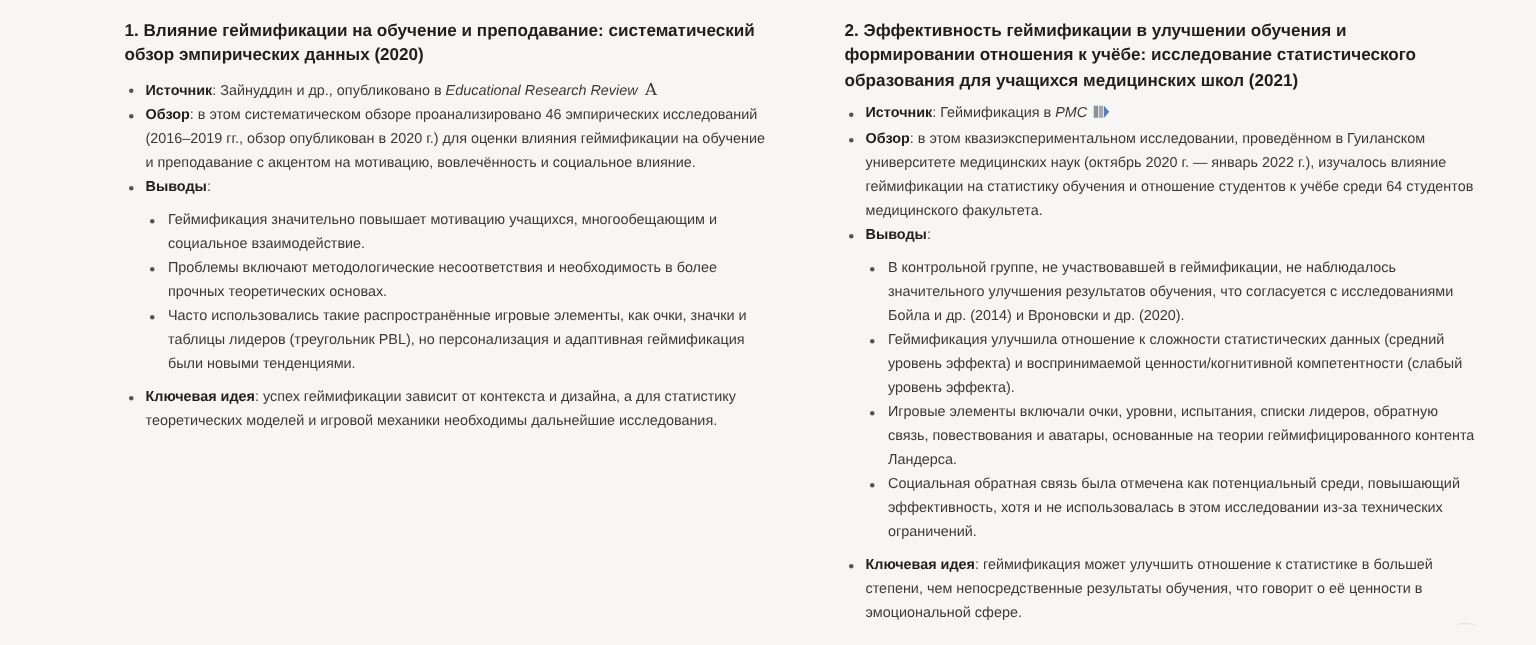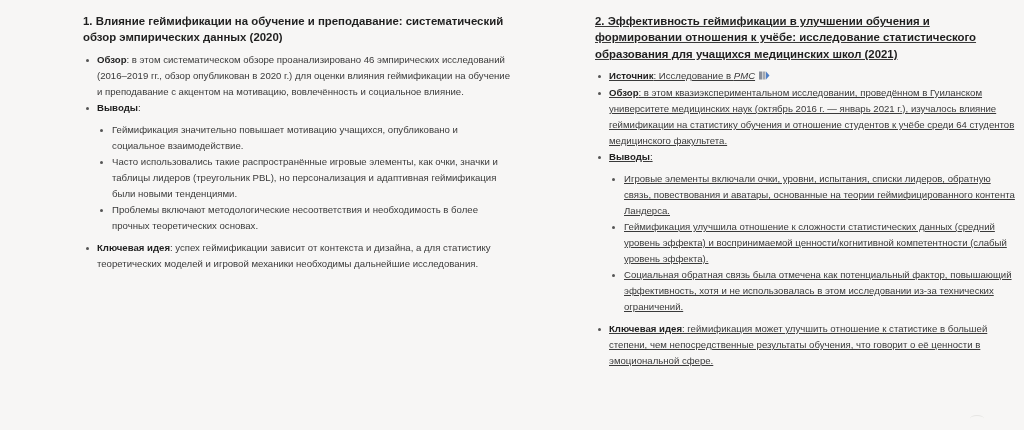--- a/index.html
+++ b/index.html
@@ -5,21 +5,21 @@
   html, body { margin: 0; padding: 0; }
   body {
     width: 1024px; height: 430px; overflow: hidden;
     background: #f7f6f5;
     font-family: "Liberation Sans", "DejaVu Sans", sans-serif;
     color: #3a3a3a;
     position: relative;
   }
   .col { position: absolute; top: 13px; }
   .col-left { left: 47px; width: 430px; margin-left: 36px; }
-  .col-right { left: 595px; width: 420px; text-decoration: underline; }
+  .col-right { left: 563px; width: 420px; }
   h3 {
     margin: 0 0 6px 0;
     font-size: 11.4px; line-height: 16.3px; font-weight: bold; color: #1f1f1f;
   }
   ul { list-style: none; margin: 0; padding: 0; }
   ul.top > li { position: relative; padding-left: 14px; font-size: 9.6px; line-height: 16px; margin-bottom: 0; }
   ul.top > li::before {
     content: ""; position: absolute; left: 3px; top: 7px;
     width: 3px; height: 3px; border-radius: 50%; background: #555;
   }
@@ -44,55 +44,59 @@
     border-top: 1px solid #e6e5e3; border-radius: 50%;
   }
 </style>
 </head>
 <body>
 
 <div class="col col-left">
   <h3>1. Влияние геймификации на обучение и преподавание: систематический обзор эмпирических данных (2020)</h3>
   <ul class="top">
     <li>
+      <b class="lbl">Источник</b><span>: Зайнуддин и др., опубликовано в </span><i class="journal">Educational Research Review</i><span class="icon-a">A</span>
+    </li>
+    <li>
       <b class="lbl">Обзор</b><span>: в этом систематическом обзоре проанализировано 46 эмпирических исследований (2016–2019 гг., обзор опубликован в 2020 г.) для оценки влияния геймификации на обучение и преподавание с акцентом на мотивацию, вовлечённость и социальное влияние.</span>
     </li>
     <li>
       <b class="lbl">Выводы</b><span>:</span>
       <ul class="sub">
-        <li>Геймификация значительно повышает мотивацию учащихся, опубликовано и социальное взаимодействие.</li>
+        <li>Геймификация значительно повышает мотивацию учащихся, многообещающим и социальное взаимодействие.</li>
+        <li>Проблемы включают методологические несоответствия и необходимость в более прочных теоретических основах.</li>
         <li>Часто использовались такие распространённые игровые элементы, как очки, значки и таблицы лидеров (треугольник PBL), но персонализация и адаптивная геймификация были новыми тенденциями.</li>
-        <li>Проблемы включают методологические несоответствия и необходимость в более прочных теоретических основах.</li>
       </ul>
     </li>
     <li class="keyidea">
       <b class="lbl">Ключевая идея</b><span>: успех геймификации зависит от контекста и дизайна, а для статистику теоретических моделей и игровой механики необходимы дальнейшие исследования.</span>
     </li>
   </ul>
 </div>
 
 <div class="col col-right">
   <h3>2. Эффективность геймификации в улучшении обучения и формировании отношения к учёбе: исследование статистического образования для учащихся медицинских школ (2021)</h3>
   <ul class="top">
     <li>
-      <b class="lbl">Источник</b><span>: Исследование в </span><i class="journal">PMC</i><span class="icon-pmc"><svg width="11" height="9" viewBox="0 0 11 9">
+      <b class="lbl">Источник</b><span>: Геймификация в </span><i class="journal">PMC</i><span class="icon-pmc"><svg width="11" height="9" viewBox="0 0 11 9">
             <rect x="0" y="0.5" width="3" height="8" fill="#8a8f99"></rect>
             <rect x="3.5" y="0.5" width="3" height="8" fill="#a3a8b1"></rect>
             <path d="M7 0.5 L10.5 4.5 L7 8.5 Z" fill="#4f7fc6"></path>
           </svg></span>
     </li>
     <li>
-      <b class="lbl">Обзор</b><span>: в этом квазиэкспериментальном исследовании, проведённом в Гуиланском университете медицинских наук (октябрь 2016 г. — январь 2021 г.), изучалось влияние геймификации на статистику обучения и отношение студентов к учёбе среди 64 студентов медицинского факультета.</span>
+      <b class="lbl">Обзор</b><span>: в этом квазиэкспериментальном исследовании, проведённом в Гуиланском университете медицинских наук (октябрь 2020 г. — январь 2022 г.), изучалось влияние геймификации на статистику обучения и отношение студентов к учёбе среди 64 студентов медицинского факультета.</span>
     </li>
     <li>
       <b class="lbl">Выводы</b><span>:</span>
       <ul class="sub">
+        <li>В контрольной группе, не участвовавшей в геймификации, не наблюдалось значительного улучшения результатов обучения, что согласуется с исследованиями Бойла и др. (2014) и Вроновски и др. (2020).</li>
+        <li>Геймификация улучшила отношение к сложности статистических данных (средний уровень эффекта) и воспринимаемой ценности/когнитивной компетентности (слабый уровень эффекта).</li>
         <li>Игровые элементы включали очки, уровни, испытания, списки лидеров, обратную связь, повествования и аватары, основанные на теории геймифицированного контента Ландерса.</li>
-        <li>Геймификация улучшила отношение к сложности статистических данных (средний уровень эффекта) и воспринимаемой ценности/когнитивной компетентности (слабый уровень эффекта).</li>
-        <li>Социальная обратная связь была отмечена как потенциальный фактор, повышающий эффективность, хотя и не использовалась в этом исследовании из-за технических ограничений.</li>
+        <li>Социальная обратная связь была отмечена как потенциальный среди, повышающий эффективность, хотя и не использовалась в этом исследовании из-за технических ограничений.</li>
       </ul>
     </li>
     <li class="keyidea">
       <b class="lbl">Ключевая идея</b><span>: геймификация может улучшить отношение к статистике в большей степени, чем непосредственные результаты обучения, что говорит о её ценности в эмоциональной сфере.</span>
     </li>
   </ul>
 </div>
 
 <div class="corner-btn"></div>
 

